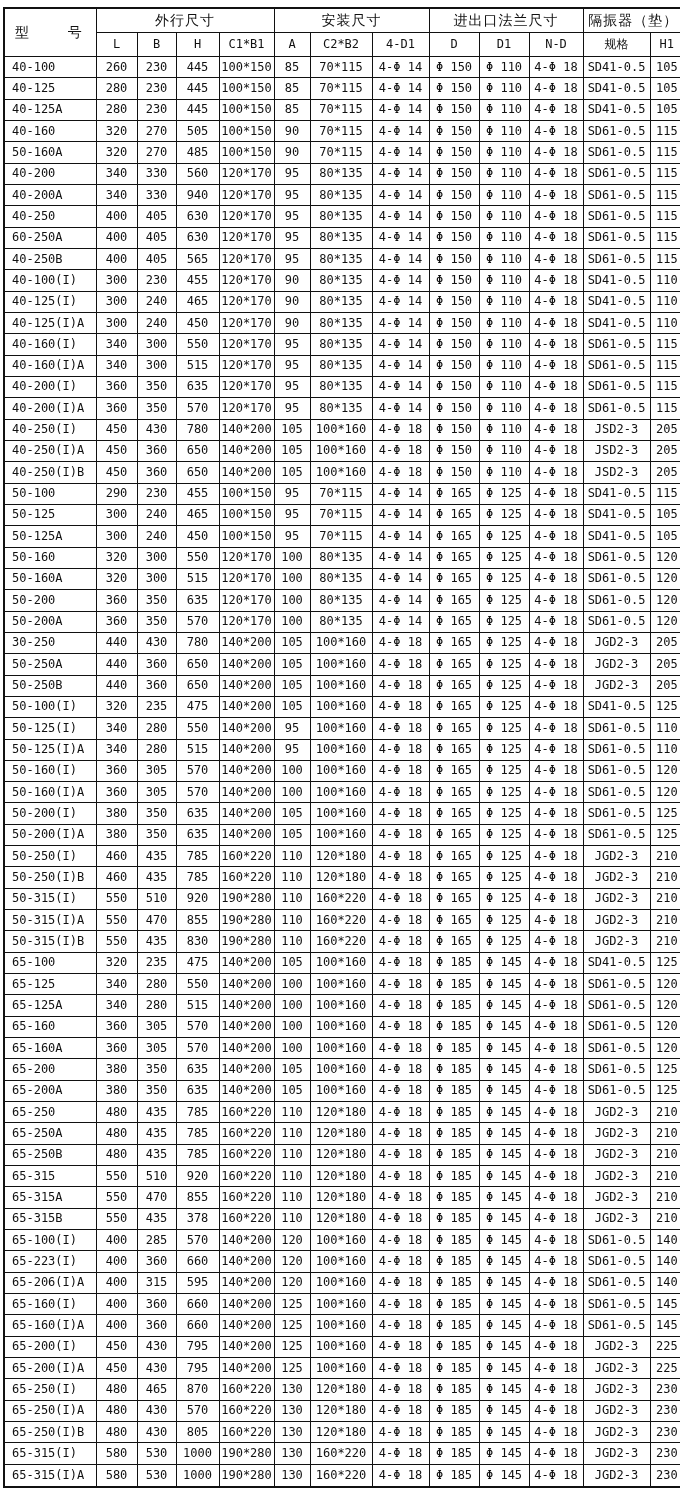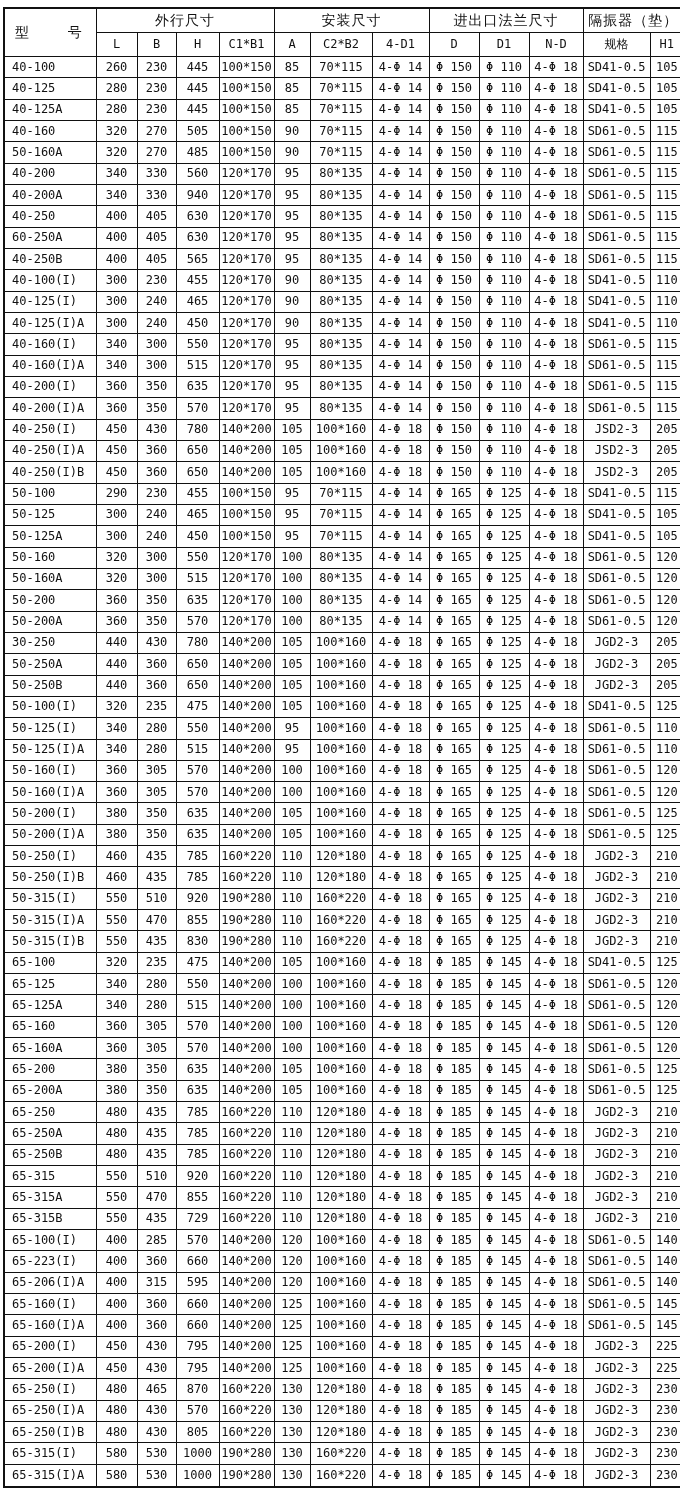--- a/index.html
+++ b/index.html
@@ -889,21 +889,21 @@
           <td>Φ 185</td>
           <td>Φ 145</td>
           <td>4-Φ 18</td>
           <td>JGD2-3</td>
           <td>210</td>
         </tr>
         <tr>
           <td class="model">65-315B</td>
           <td>550</td>
           <td>435</td>
-          <td>729</td>
+          <td>378</td>
           <td>160*220</td>
           <td>110</td>
           <td>120*180</td>
           <td>4-Φ 18</td>
           <td>Φ 185</td>
           <td>Φ 145</td>
           <td>4-Φ 18</td>
           <td>JGD2-3</td>
           <td>210</td>
         </tr>

